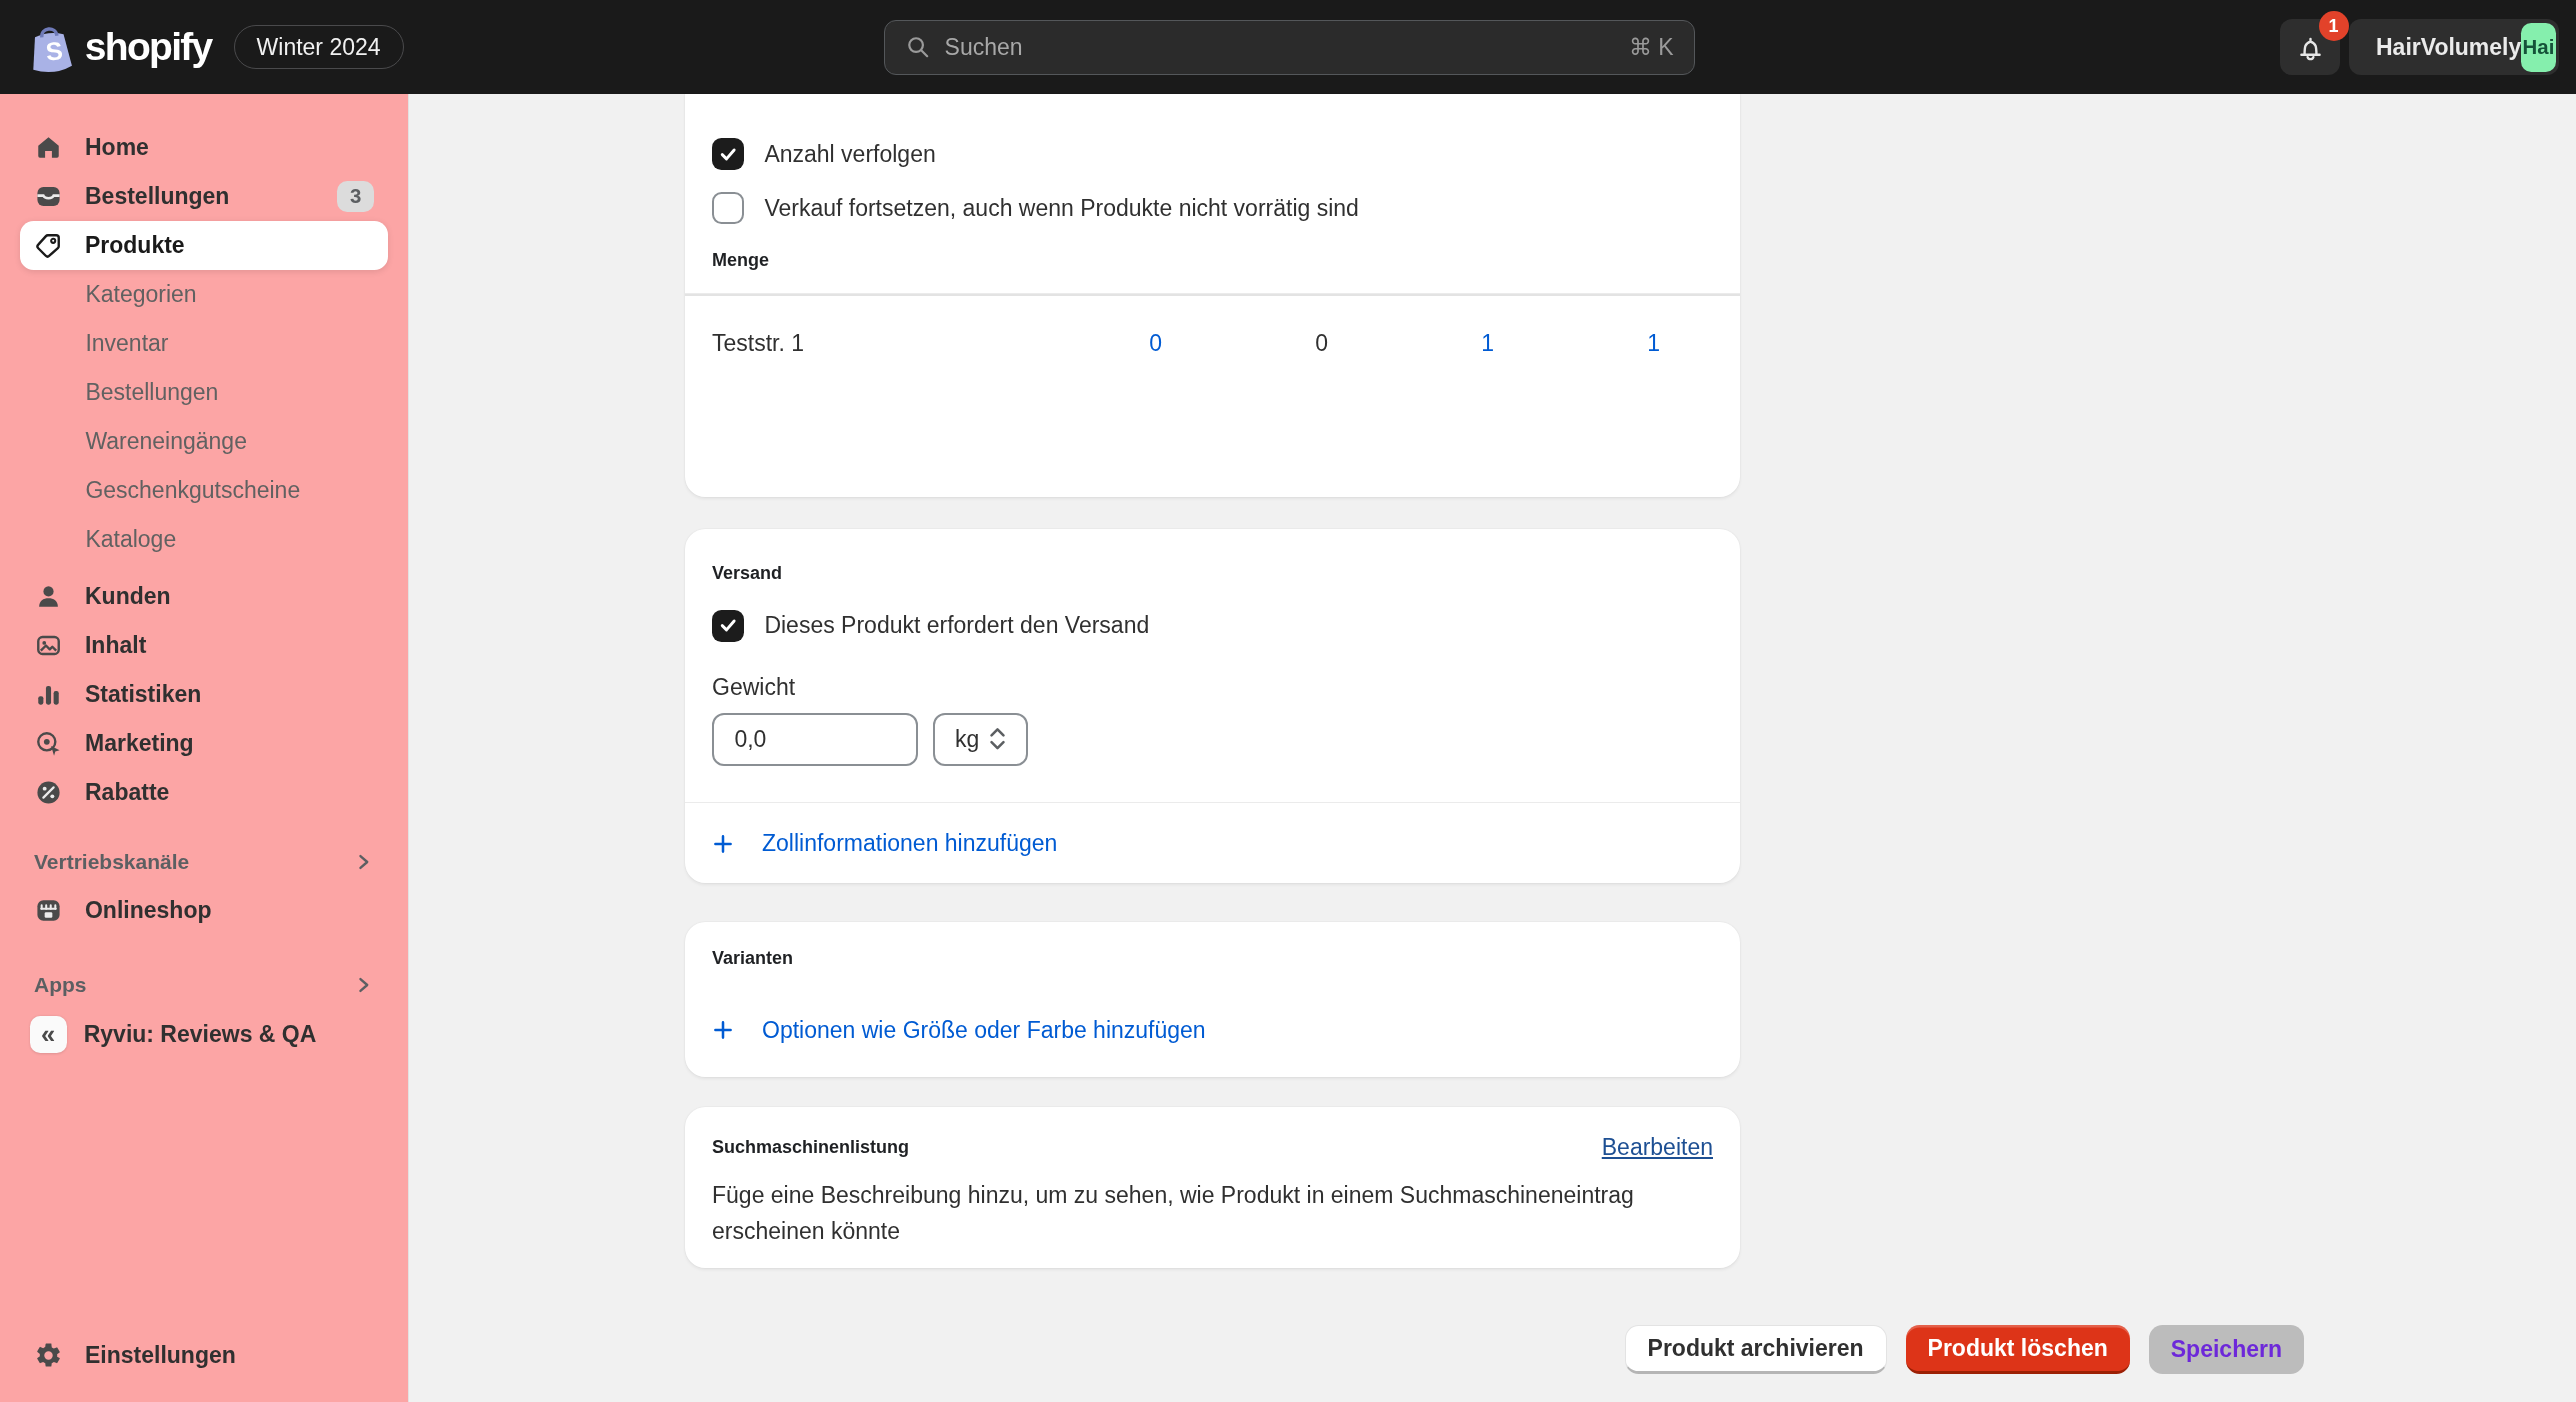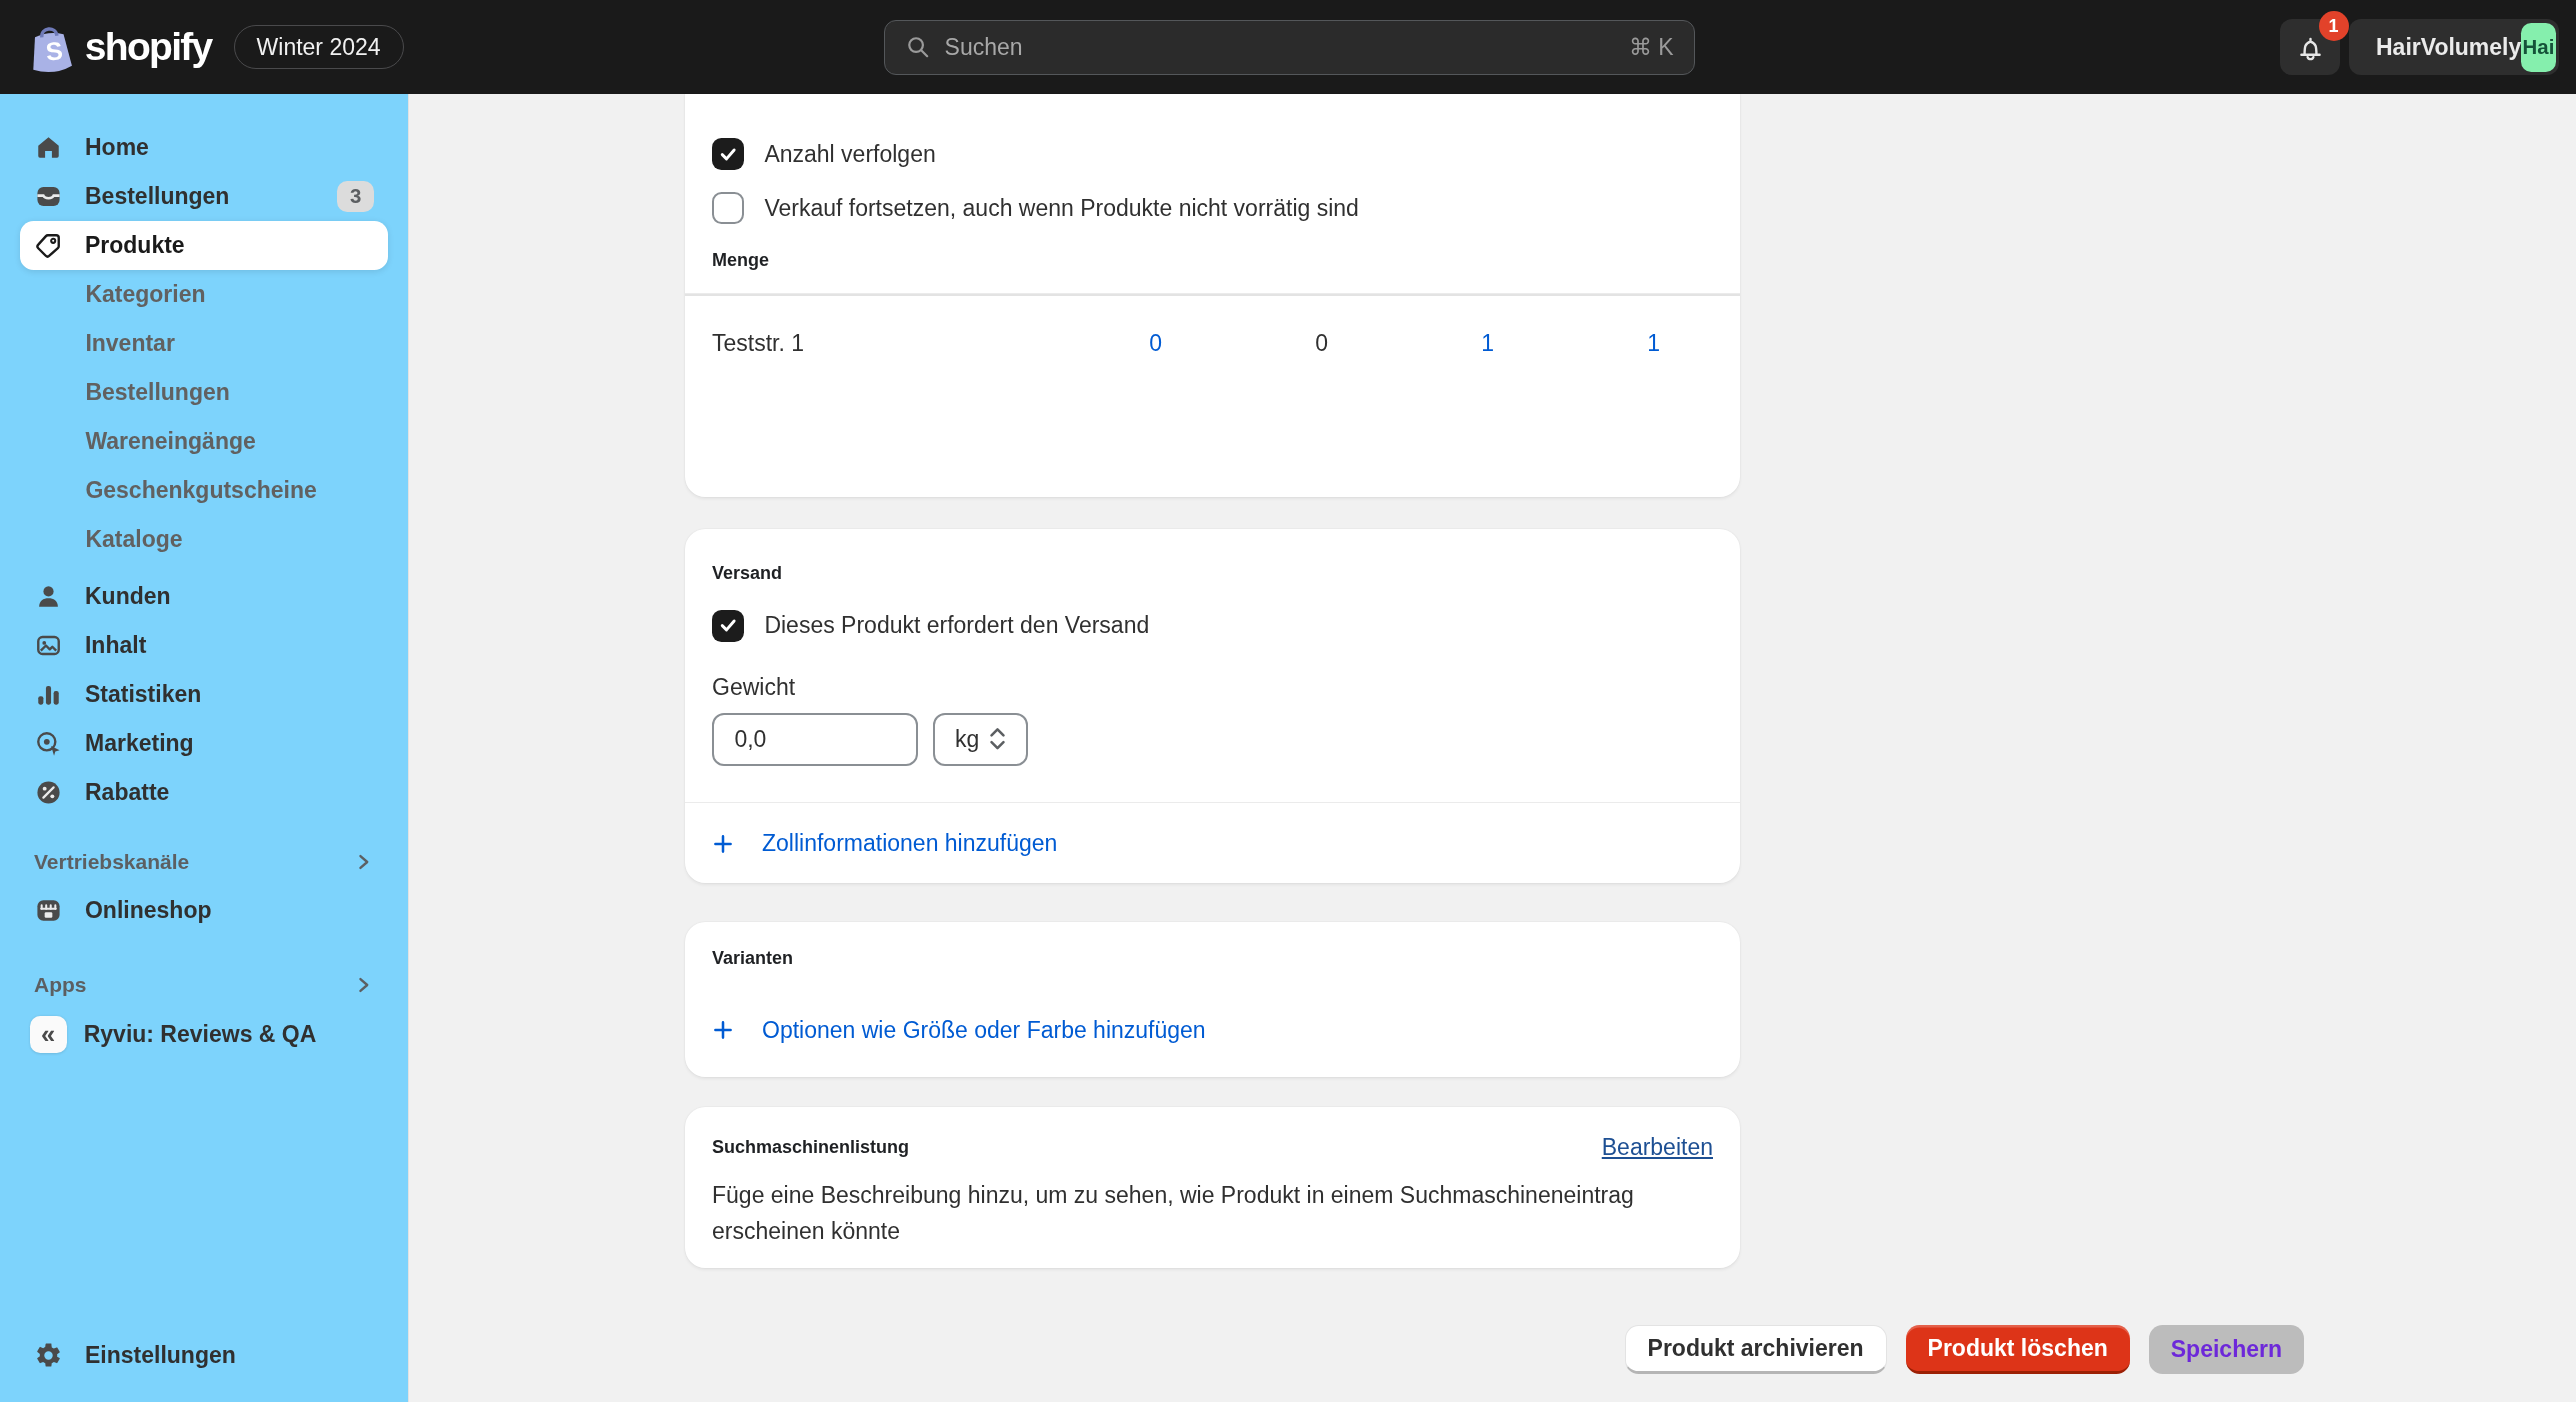--- a/index.html
+++ b/index.html
@@ -48,33 +48,33 @@
   .store-name{ color:#ebebeb; font-size:23px; font-weight:600; margin-left:27px; }
   .avatar{
     margin-left:auto; margin-right:3.4px; width:49px; height:49px; border-radius:10.2px;
     background:#85efad; color:#155239; font-size:20.4px; font-weight:800;
     display:flex; align-items:center; justify-content:center;
   }
 
   
   .sidebar{
     position:absolute; top:94px; left:0; width:409px; height:1308px;
-    background:#7dd3fc; border-right:1.7px solid #e2e2e2;
+    background:#fca5a5; border-right:1.7px solid #e2e2e2;
     padding:29px 20.4px 22px;
   }
   .nav-item{
     height:49px; border-radius:13.6px; display:flex; align-items:center;
     padding:0 13.6px; position:relative; cursor:default;
   }
   .nav-item .nav-icon{ width:29px; height:29px; flex:0 0 29px; margin-right:22px; }
   .nav-label{ font-size:23px; font-weight:600; color:#303030; white-space:nowrap; }
   .nav-item.active{ background:#fff; box-shadow:0 1.7px 6.8px rgba(0,0,0,.10); }
   .nav-item.active .nav-label{ font-weight:700; color:#1a1a1a; }
   .nav-item.sub{ padding-left:65px; }
-  .nav-item.sub .nav-label{ font-weight:700; color:#616161; }
+  .nav-item.sub .nav-label{ font-weight:400; color:#616161; }
   .nav-badge{
     margin-left:auto; background:#dcdcdc; color:#5c5f62; font-size:20.4px; font-weight:600;
     border-radius:10.2px; padding:4.3px 12.8px;
   }
   .nav-section{
     height:49px; display:flex; align-items:center; padding:0 13.6px;
   }
   .nav-section .nav-label{ color:#5c5f62; font-size:21px; font-weight:700; }
   .nav-chevron{ margin-left:auto; }
   .gap-sm{ margin-top:7.7px; }

